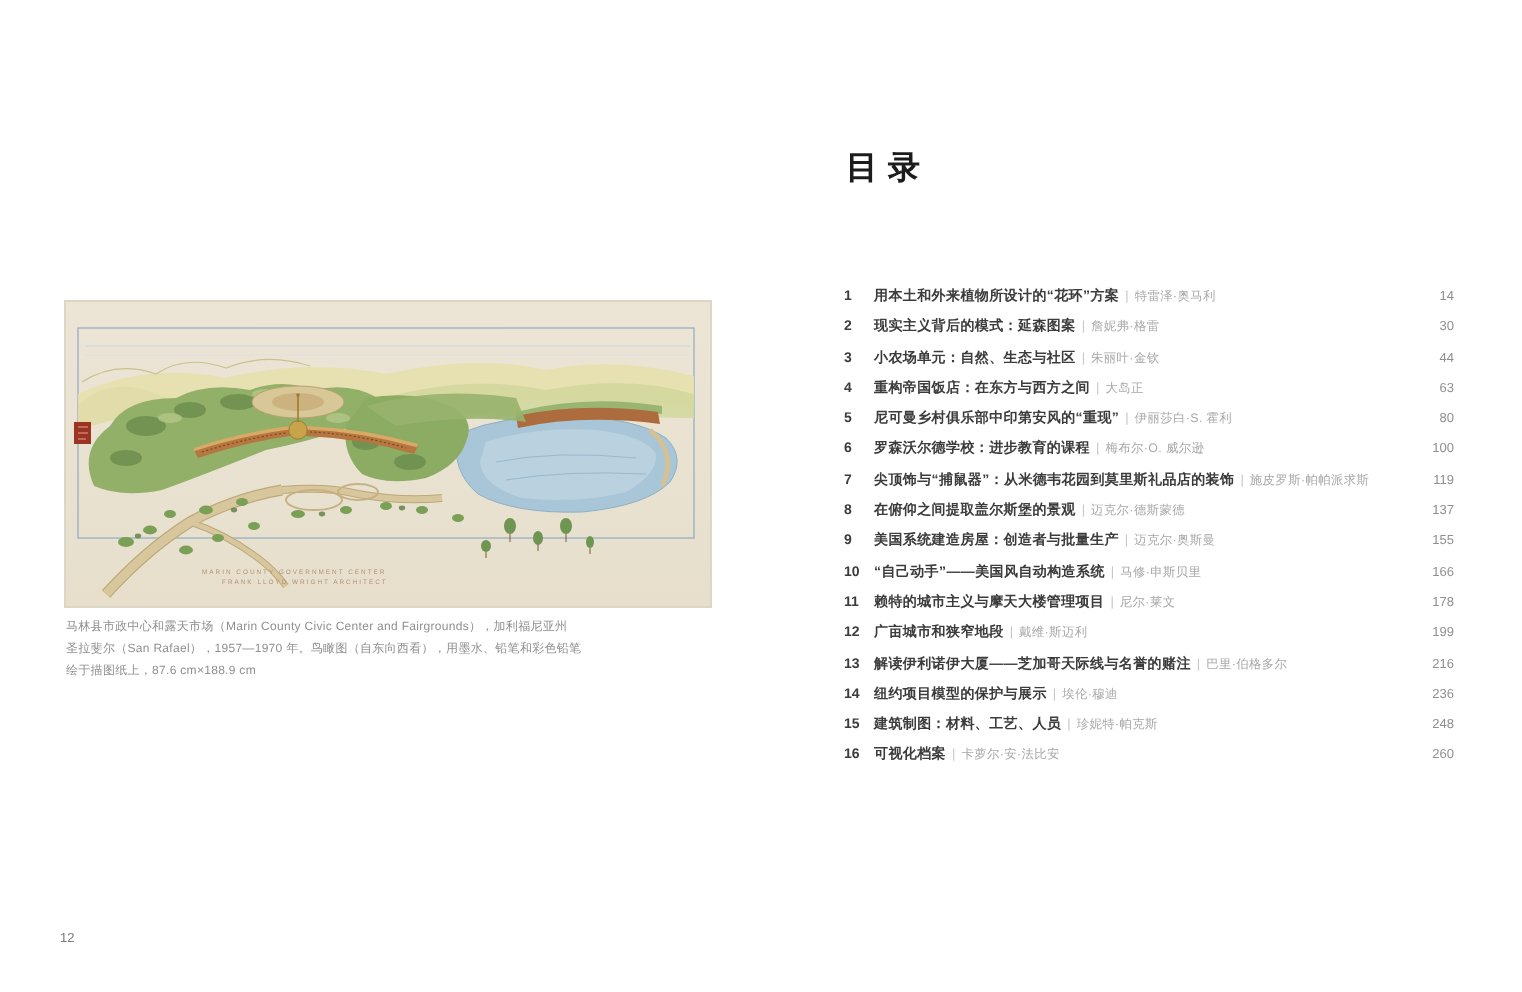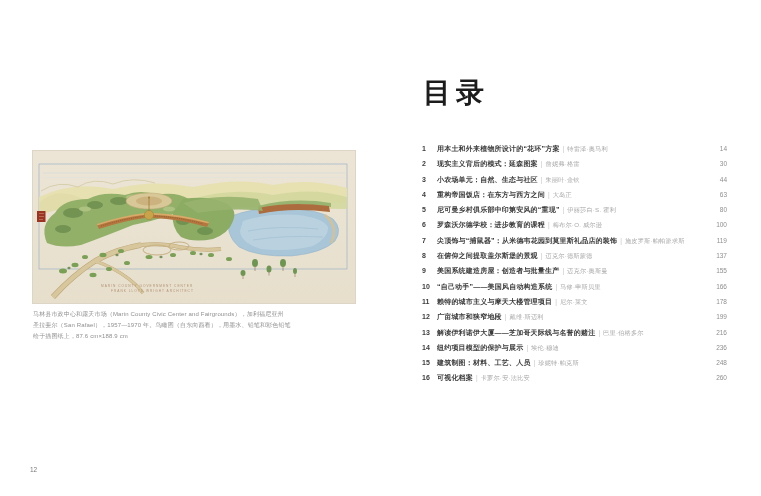--- a/index.html
+++ b/index.html
@@ -13,21 +13,21 @@
   .artwork {
     position:absolute; left:33px; top:151px; width:322px; height:152px;
     outline:1px solid #ddd5c6;
   }
   .caption { position:absolute; left:33px; top:309px; width:330px; color:#8f8f8f; }
   .caption div { font-size:6px; line-height:11px; white-space:nowrap; letter-spacing:0.15px; }
   .folio { position:absolute; left:30px; top:466px; font-size:6.5px; color:#7a7a7a; }
 
   .toc-title {
     position:absolute; left:423px; top:74px;
-    font-size:28px; font-weight:bold; letter-spacing:5px; color:#1c1c1c;
+    font-size:16px; font-weight:bold; letter-spacing:5px; color:#1c1c1c;
   }
   .toc { position:absolute; left:422px; top:141px; width:305px; }
   .toc-row { display:flex; align-items:baseline; height:15.3px; line-height:15.3px; white-space:nowrap; }
   .toc-no { flex:0 0 15px; font-size:7px; font-weight:bold; color:#3c3c3c; }
   .toc-t  { font-size:7px; font-weight:bold; color:#3c3c3c; letter-spacing:0.2px; }
   .toc-sep{ font-size:6.5px; color:#c6c6c6; margin:0 3px; font-weight:normal; }
   .toc-a  { font-size:6.2px; color:#a8a8a8; letter-spacing:0.2px; }
   .toc-fill{ flex:1 1 auto; }
   .toc-p  { font-size:6.5px; color:#8f8f8f; }
 </style>

